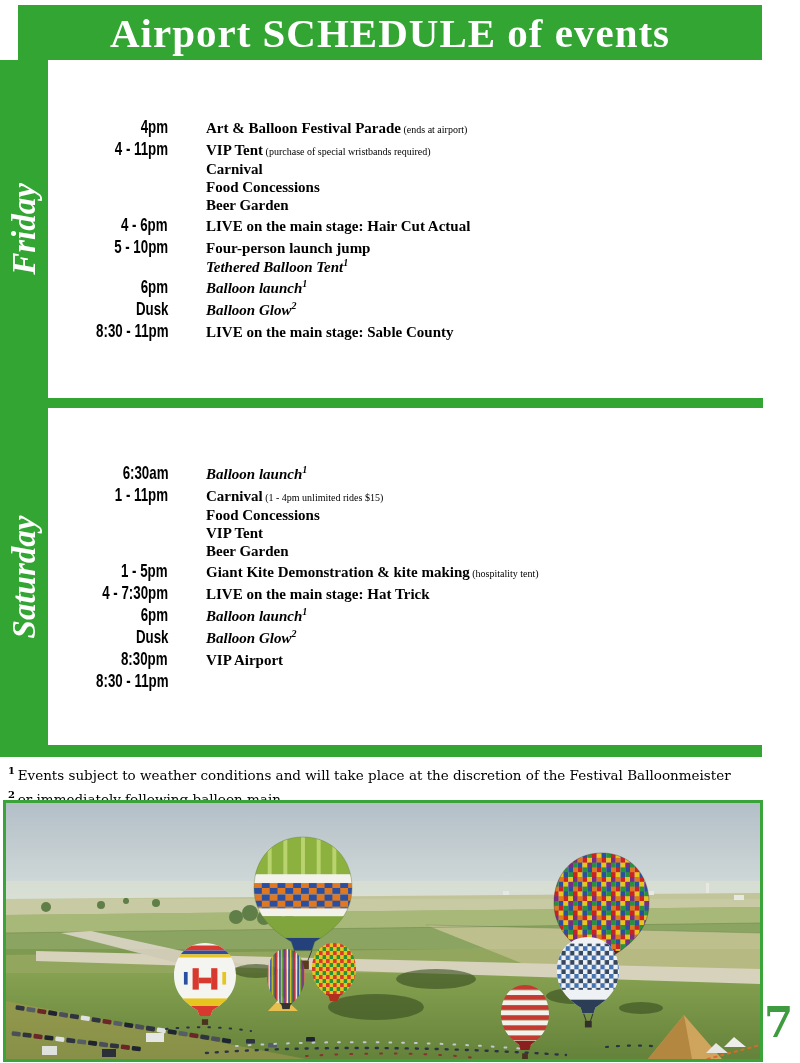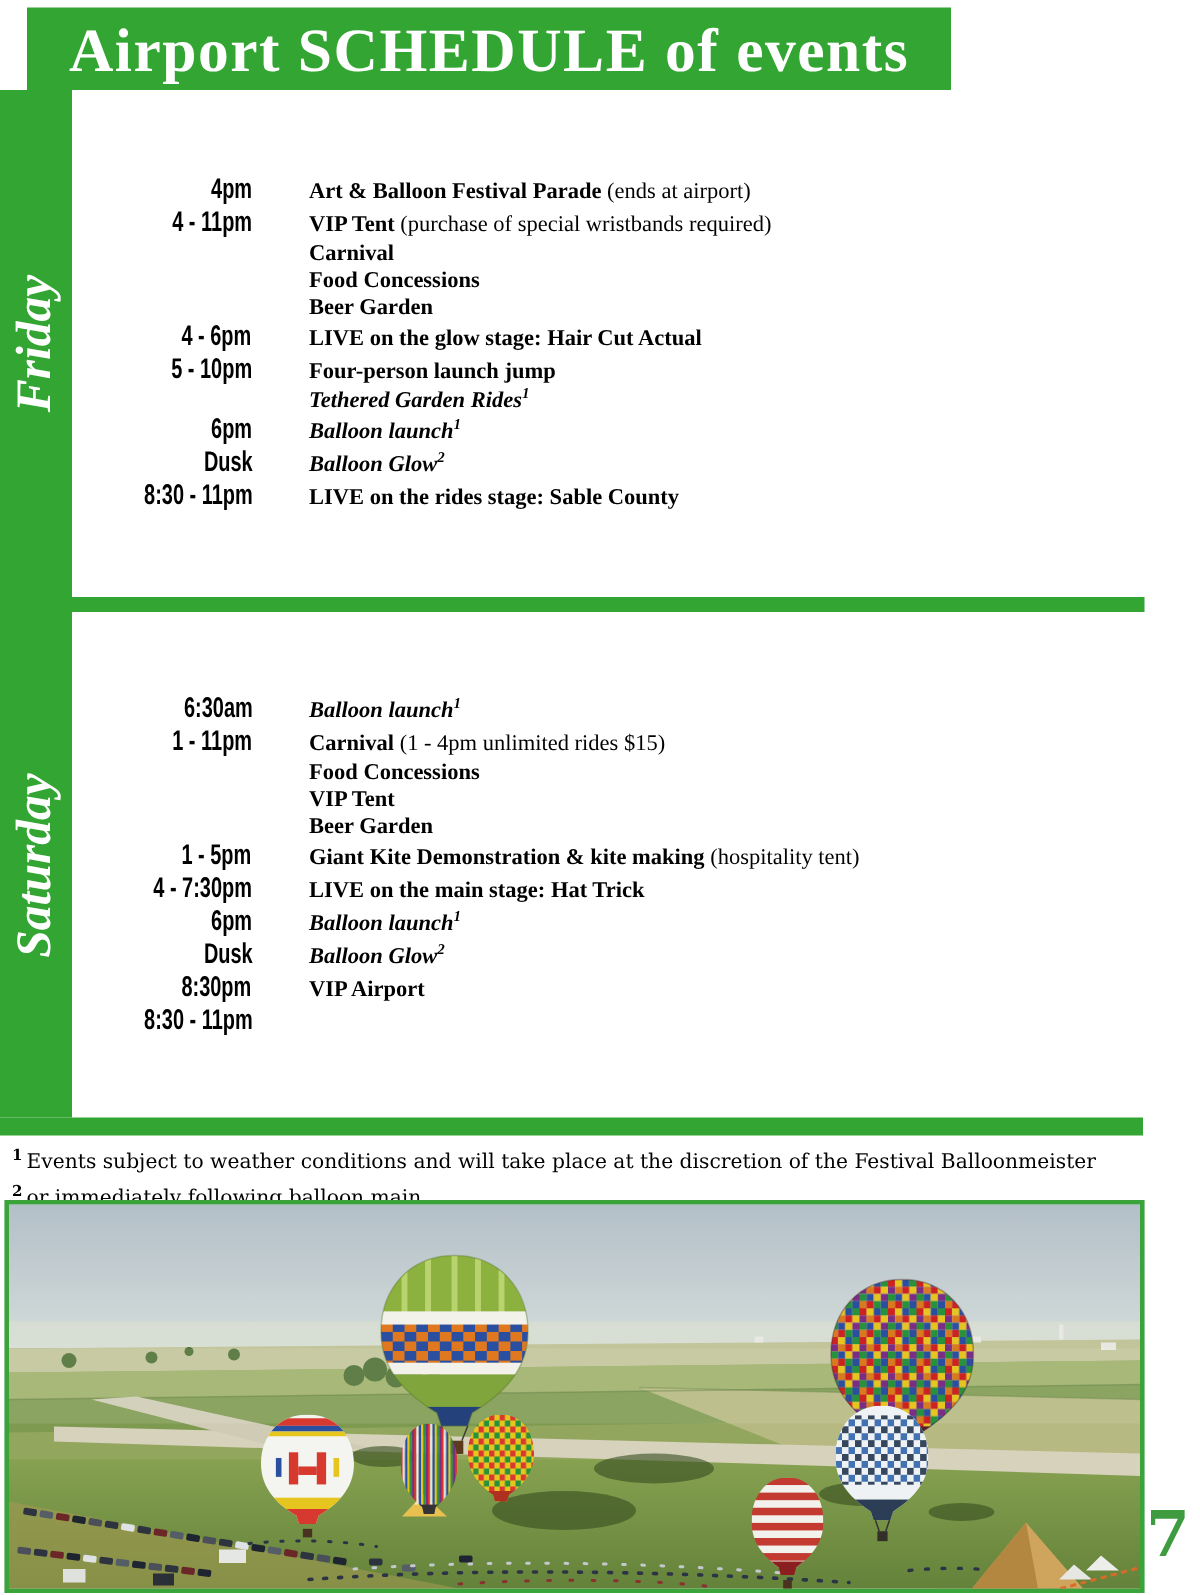--- a/index.html
+++ b/index.html
@@ -1,41 +1,41 @@
 <!DOCTYPE html>
 <html style="--g: #33a532; --border-g: #3aa43a;"><head>
 <meta charset="utf-8">
 <style>
   :root{ --g:#33a532; --border-g:#3aa43a; }
   html,body{margin:0;padding:0;}
   body{width:800px;height:1063px;position:relative;background:#fff;overflow:hidden;
        font-family:"Liberation Serif",serif;color:#000;}
 
-  .header{position:absolute;left:18px;top:5px;width:616px;height:55px;background:var(--g);
+  .header{position:absolute;left:18px;top:5px;width:744px;height:55px;background:var(--g);
           display:flex;align-items:center;justify-content:center;}
   .header h1{margin:0;color:#fff;font-size:41px;font-weight:bold;letter-spacing:1px;
              font-family:"Liberation Serif",serif;}
 
   .day{position:absolute;left:0;width:762px;display:flex;background:#fff;}
   #day0{top:60px;height:338px;}
   #day1{top:408px;height:337px;}
   .sidebar{width:48px;background:var(--g);position:relative;flex:none;}
   .sidebar .lbl{position:absolute;left:50%;top:50%;
                 transform:translate(-50%,-50%) rotate(-90deg);
                 color:#fff;font-style:italic;font-weight:600;font-size:33px;white-space:nowrap;}
   .day-rows{flex:1;display:flex;flex-direction:column;justify-content:center;padding:18px 0;}
   .row{display:flex;align-items:baseline;}
   .time{width:120px;text-align:right;flex:none;}
   .time .tx{display:inline-block;transform:scaleX(.7);transform-origin:100% 60%;
             font-family:"Liberation Sans",sans-serif;font-weight:bold;font-size:19px;white-space:nowrap;}
   .event{margin-left:38px;font-size:15px;}
   .title{font-weight:bold;}
   .row.it .title{font-style:italic;}
   sup.fn{font-size:10px;font-weight:bold;font-style:italic;line-height:0;}
-  .note{font-size:15px;}
+  .note{font-size:10px;}
 
   .divider{position:absolute;left:0;background:var(--g);}
   #div1{top:398px;width:763px;height:10px;}
   #div2{top:745px;width:762px;height:12px;}
 
   .footnotes{position:absolute;left:8px;top:761px;font-family:"DejaVu Serif",serif;
              font-size:13.5px;line-height:19px;}
   .footnotes sup{font-weight:bold;font-size:10px;}
 
   .photo{position:absolute;left:3px;top:800px;width:754px;height:256px;
@@ -72,41 +72,41 @@
       <div class="row">
         <span class="time"><span class="tx"></span></span>
         <span class="event"><span class="title">Food Concessions</span></span>
       </div>
       <div class="row">
         <span class="time"><span class="tx"></span></span>
         <span class="event"><span class="title">Beer Garden</span></span>
       </div>
       <div class="row">
         <span class="time"><span class="tx">4 - 6pm</span></span>
-        <span class="event"><span class="title">LIVE on the glow stage: Hair Cut Actual</span></span>
+        <span class="event"><span class="title">LIVE on the main stage: Hair Cut Actual</span></span>
       </div>
       <div class="row">
         <span class="time"><span class="tx">5 - 10pm</span></span>
         <span class="event"><span class="title">Four-person launch jump</span></span>
       </div>
       <div class="row it">
         <span class="time"><span class="tx"></span></span>
-        <span class="event"><span class="title">Tethered Garden Rides</span><sup class="fn">1</sup></span>
+        <span class="event"><span class="title">Tethered Balloon Tent</span><sup class="fn">1</sup></span>
       </div>
       <div class="row it">
         <span class="time"><span class="tx">6pm</span></span>
         <span class="event"><span class="title">Balloon launch</span><sup class="fn">1</sup></span>
       </div>
       <div class="row it">
         <span class="time"><span class="tx">Dusk</span></span>
         <span class="event"><span class="title">Balloon Glow</span><sup class="fn">2</sup></span>
       </div>
       <div class="row">
         <span class="time"><span class="tx">8:30 - 11pm</span></span>
-        <span class="event"><span class="title">LIVE on the rides stage: Sable County</span></span>
+        <span class="event"><span class="title">LIVE on the main stage: Sable County</span></span>
       </div>
     </div>
 </div>
 
 <div class="divider" id="div1"></div>
 
 <div class="day" id="day1">
   <div class="sidebar">
     <span class="lbl">Saturday</span>
   </div>

